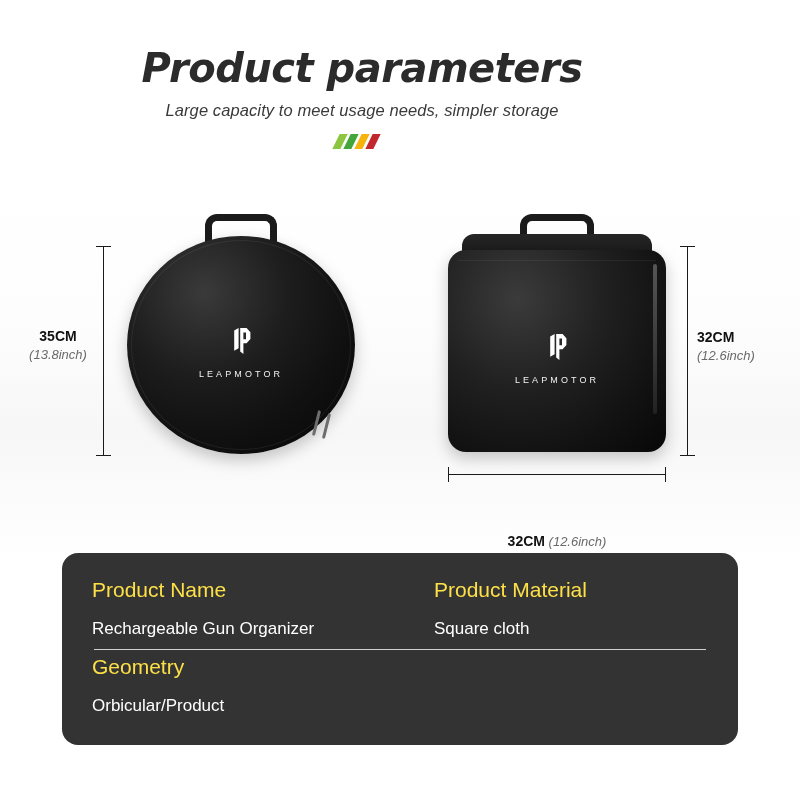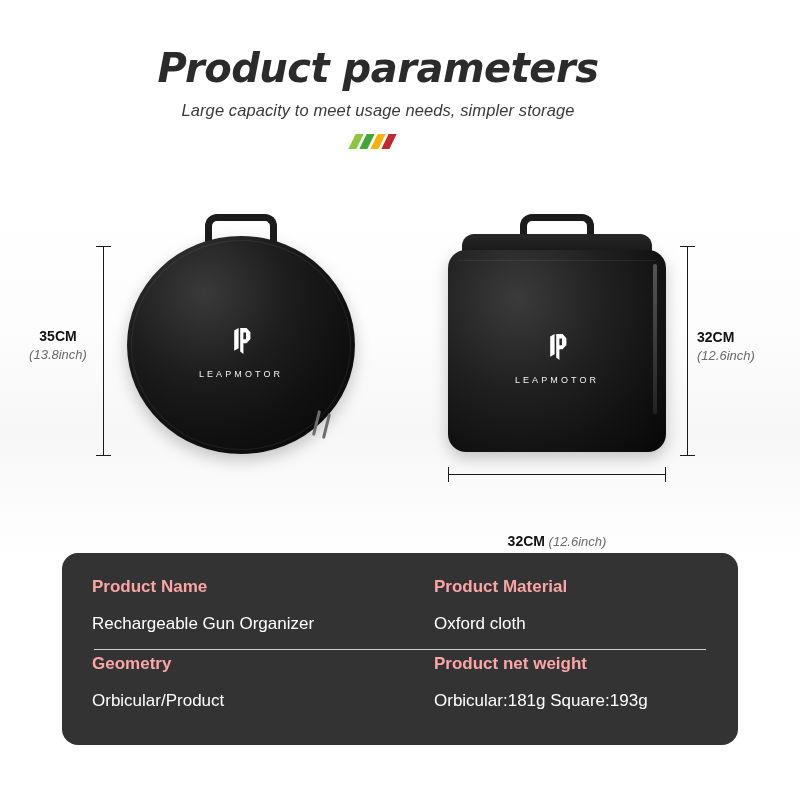--- a/index.html
+++ b/index.html
@@ -29,21 +29,21 @@
         #f7f7f7 54%,
         #fbfbfb 62%,
         #ffffff 70%,
         #ffffff 100%);
   }
 
   
   .header {
     position: absolute;
     top: 46px;
-    left: 16px;
+    left: 0;
     width: 724px;
     text-align: center;
   }
 
   .title {
     font-family: "DejaVu Sans", sans-serif;
     font-size: 40px;
     font-weight: 700;
     font-style: italic;
     letter-spacing: -0.5px;
@@ -307,23 +307,23 @@
     padding: 20px 30px;
   }
   .spec-row {
     display: flex;
     height: 76px;
     padding-top: 4px;
   }
   .spec-cell { width: 50%; }
   .spec-cell:nth-child(2) { padding-left: 34px; }
   .spec-key {
-    font-size: 17px;
-    font-weight: 700;
-    color: #fca5a5;
+    font-size: 21px;
+    font-weight: 400;
+    color: #fde047;
     line-height: 1.2;
   }
   .spec-val {
     margin-top: 17px;
     font-size: 17px;
     font-weight: 400;
     color: #ffffff;
     line-height: 1.2;
   }
   .spec-divider {
@@ -405,32 +405,28 @@
 
   <div class="spec-panel">
 
     <div class="spec-row">
       <div class="spec-cell">
         <div class="spec-key">Product Name</div>
         <div class="spec-val">Rechargeable Gun Organizer</div>
       </div>
       <div class="spec-cell">
         <div class="spec-key">Product Material</div>
-        <div class="spec-val">Oxford cloth</div>
+        <div class="spec-val">Square cloth</div>
       </div>
     </div>
 
     <div class="spec-divider"></div>
 
     <div class="spec-row">
       <div class="spec-cell">
         <div class="spec-key">Geometry</div>
         <div class="spec-val">Orbicular/Product</div>
       </div>
-      <div class="spec-cell">
-        <div class="spec-key">Product net weight</div>
-        <div class="spec-val">Orbicular:181g  Square:193g</div>
-      </div>
     </div>
 
   </div>
 
 </div>
 
 </body></html>

